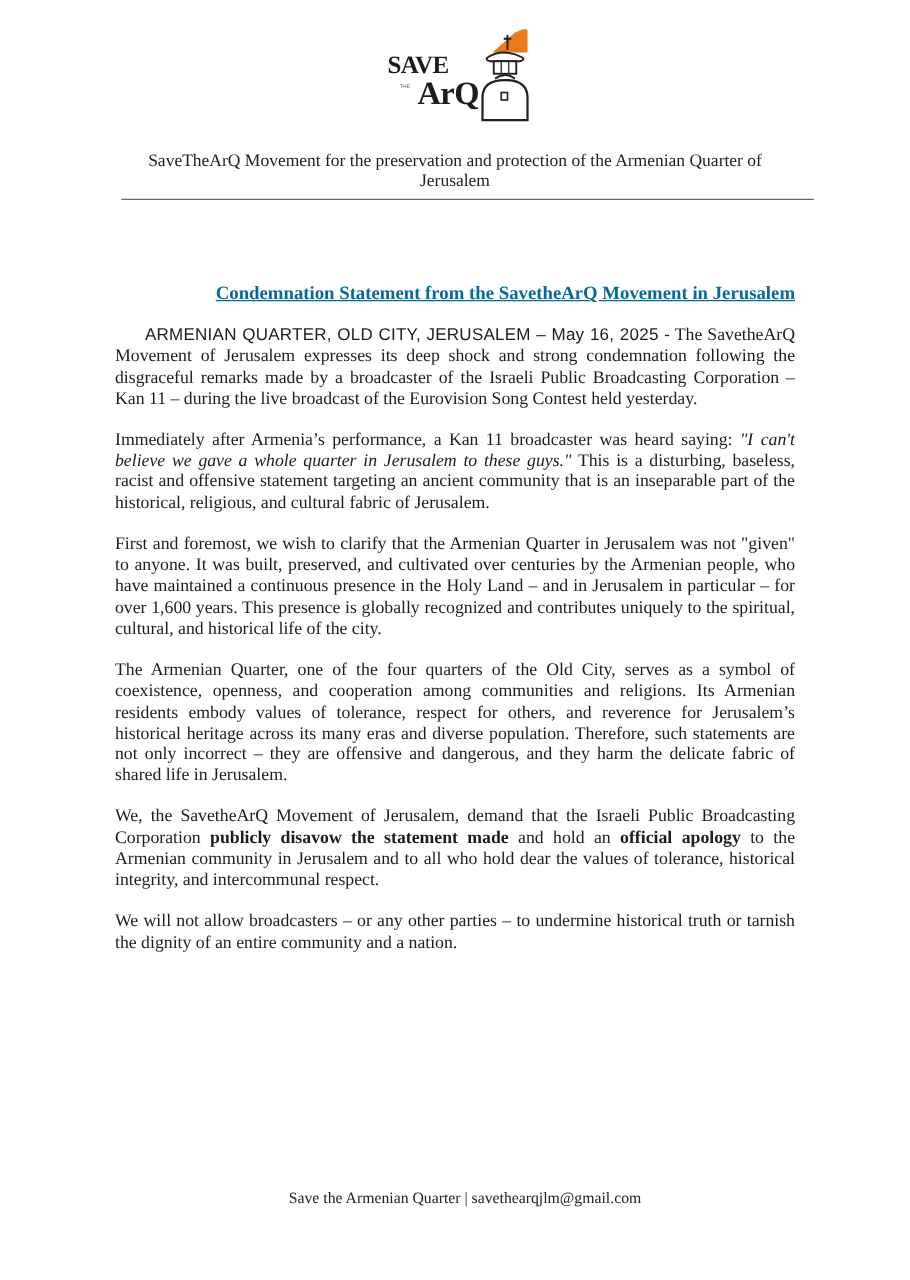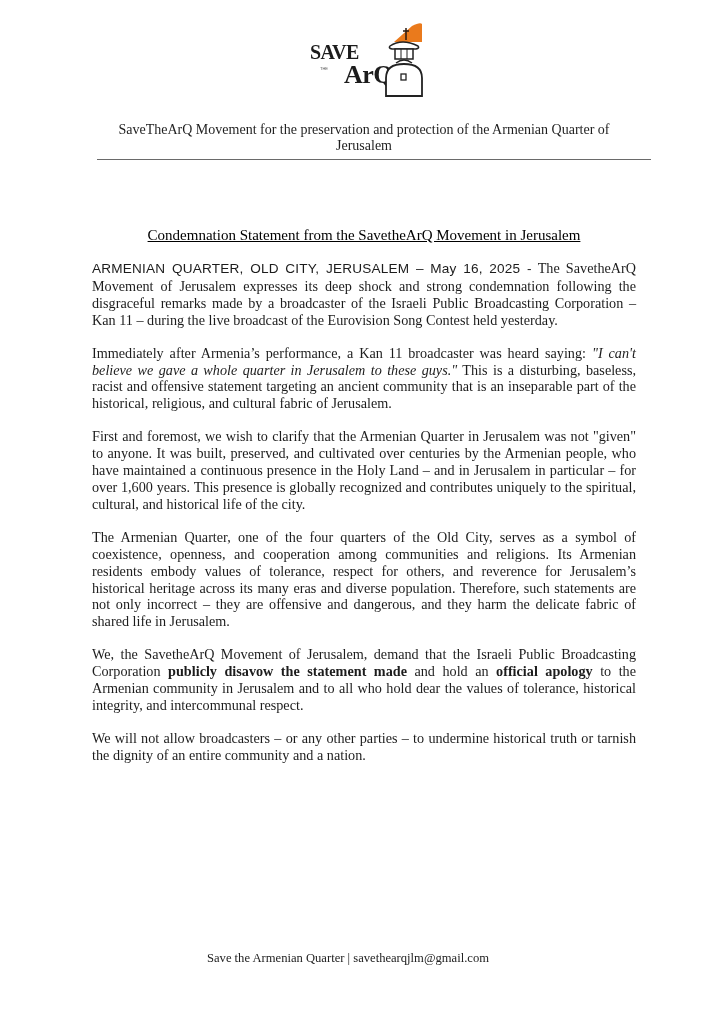--- a/index.html
+++ b/index.html
@@ -4,41 +4,41 @@
 <style>
   html, body { margin: 0; padding: 0; background: #ffffff; }
   body { width: 728px; height: 1024px; position: relative; overflow: hidden;
          font-family: "Liberation Serif", "DejaVu Serif", serif; color: #1a1a1a; }
   .page { position: absolute; left: 0; top: 0; width: 728px; height: 1024px; background: #fff; }
 
   .logo { position: absolute; left: 306px; top: 16px; width: 120px; height: 84px; }
   .logo-text { position: absolute; font-family: "Liberation Serif", "DejaVu Serif", serif;
                font-weight: bold; color: #1c1c1c; letter-spacing: -0.5px; }
   .logo-save { left: 4px; top: 24px; font-size: 20px; line-height: 24px; }
-  .logo-arq { left: 38px; top: 46px; font-size: 26px; line-height: 26px; }
+  .logo-arq { left: 28px; top: 46px; font-size: 26px; line-height: 26px; }
   .logo-the { position: absolute; left: 14px; top: 50px; font-size: 4px; color: #555; font-family: "Liberation Sans", sans-serif; }
   .logo-svg { position: absolute; left: 76px; top: 0px; }
 
   .org-line { position: absolute; left: 100px; width: 528px; top: 122px; text-align: center;
               font-size: 14px; line-height: 15.5px; color: #1e1e1e; }
   .header-rule { position: absolute; left: 97px; width: 554px; top: 159px; height: 0;
                  border-top: 1.5px solid #6a6a6a; }
 
-  .title { position: absolute; left: 92px; width: 544px; top: 227px; text-align: center;
-           font-size: 15px; font-weight: normal; text-decoration: underline; color: #000000; }
+  .title { position: absolute; left: 92px; width: 544px; top: 227px; text-align: right;
+           font-size: 15px; font-weight: bold; text-decoration: underline; color: #0369a1; }
 
   .body { position: absolute; left: 92px; width: 544px; top: 260px; font-size: 14.2px;
           line-height: 16.9px; text-align: justify; color: #1c1c1c; }
   .body p { margin: 0 0 16px 0; }
-  .para1-lead { font-family: "Liberation Sans", "DejaVu Sans", sans-serif; font-size: 13.6px; letter-spacing: 0.2px; }
+  .para1-lead { font-family: "Liberation Sans", "DejaVu Sans", sans-serif; font-size: 13.6px; letter-spacing: 0.2px; margin-left: 24px; }
   .quote { font-style: italic; }
   .b { font-weight: bold; }
 
   .footer { position: absolute; left: 0; width: 696px; top: 951px; text-align: center;
-            font-size: 12.6px; color: #222; font-family: "Liberation Serif", "DejaVu Serif", serif; }
+            font-size: 12.6px; color: #222; font-family: "Liberation Serif", "DejaVu Serif", serif; padding-left: 24px; }
 </style>
 </head>
 <body>
 
 <div class="page">
 
   <div class="logo">
     <span class="logo-text logo-save">SAVE</span>
     <span class="logo-the">THE</span>
     <span class="logo-text logo-arq">ArQ</span>

